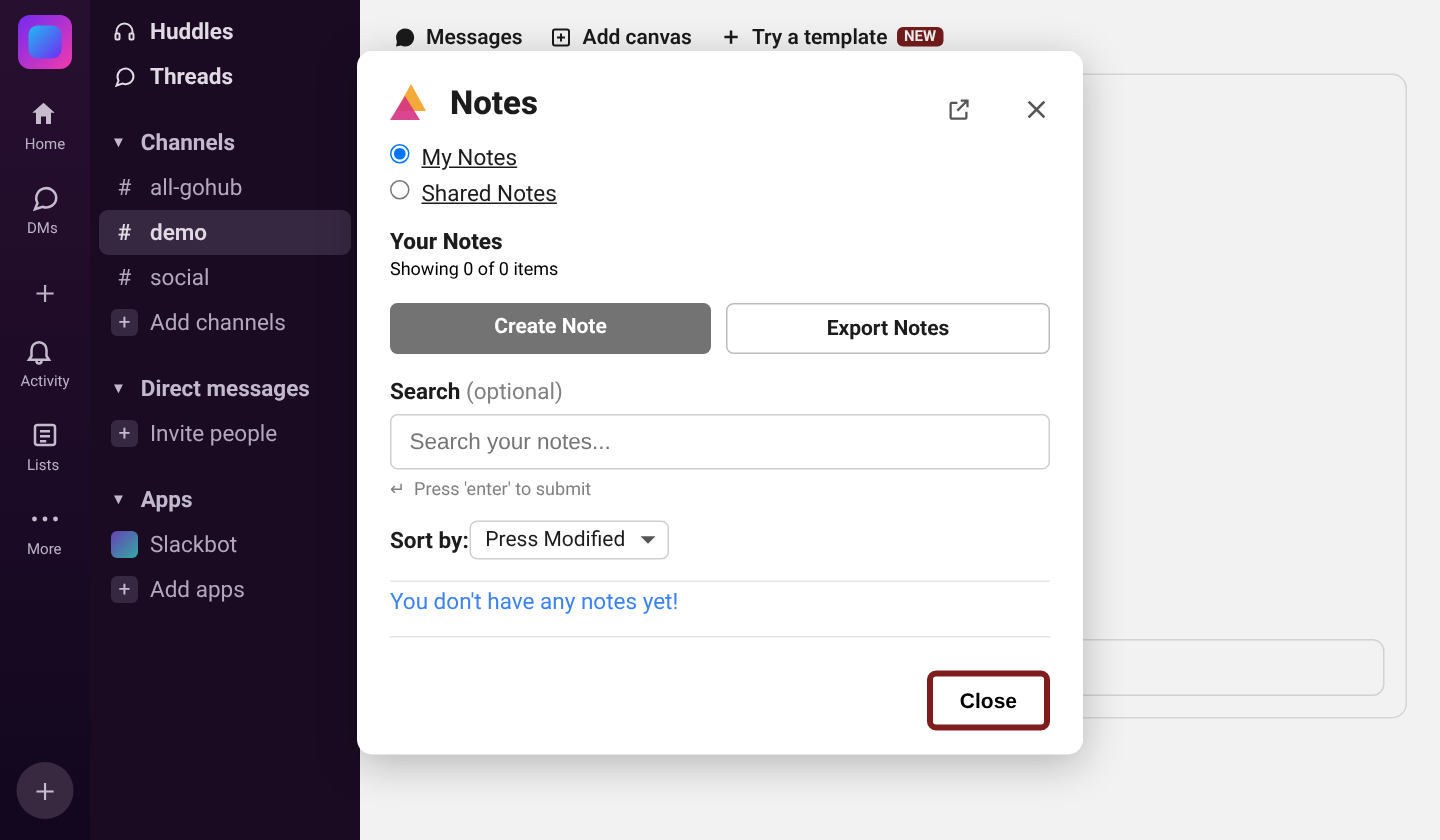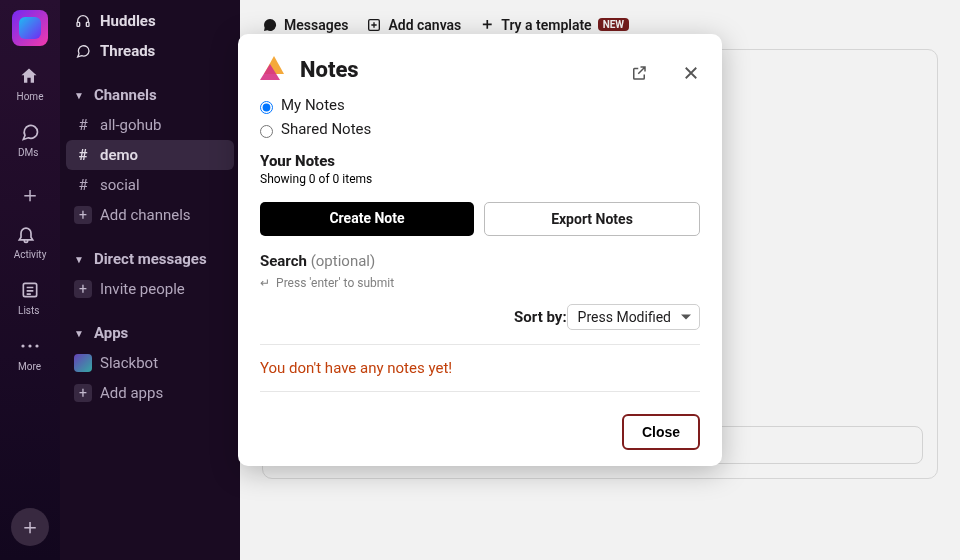--- a/index.html
+++ b/index.html
@@ -87,43 +87,43 @@
     border-left:10px solid transparent; border-right:10px solid transparent;
     border-bottom:18px solid #f4a93b;
   }
   .logo-notes::after{
     content:""; position:absolute; left:0px; top:10px;
     border-left:10px solid transparent; border-right:10px solid transparent;
     border-bottom:16px solid #d63384;
     opacity:.9;
   }
   .radios { margin-top:14px; font-size:15px; }
-  .radios label{ display:flex; align-items:flex-end; gap:8px; margin:6px 0;}
+  .radios label{ display:flex; align-items:flex-start; gap:8px; margin:6px 0;text-decoration:underline;}
   .sec-title{ font-weight:800; font-size:15px; margin-top:14px;}
   .sec-sub{ color:#000000; font-size:12px; margin-top:2px;}
   .btn-row{ display:flex; gap:10px; margin-top:16px;}
   .btn{ flex:1; text-align:center; padding:8px 0; border-radius:5px; font-size:14px; font-weight:700; cursor:pointer; }
-  .btn.primary{ background:#000000; color:#fff; }
+  .btn.primary{ background:#737373; color:#fff; }
   .btn.secondary{ background:#fff; border:1px solid #bcbcbc; color:#1d1c1d; }
   .search-label{ margin-top:16px; font-size:15px;}
   .search-label .opt{ color:#808080; font-weight:400;}
   .search-label .bold{ font-weight:700;}
   .search-input{
     margin-top:6px; width:100%; padding:9px 12px; font-size:15px;
     border:1px solid #cfcfcf; border-radius:5px; outline:none;
   }
   .hint{ color:#808080; font-size:12px; margin-top:6px; display:flex; align-items:center; gap:6px;}
-  .sort-row{ display:flex; align-items:center; justify-content:flex-end; margin-top:14px; font-size:15px;margin-left:32px; }
+  .sort-row{ display:flex; align-items:center; justify-content:flex-start; margin-top:14px; font-size:15px; }
   .sort-row .lbl{ font-weight:700;}
   .select{ border:1px solid #cfcfcf; border-radius:5px; padding:4px 28px 4px 10px; font-size:14px; position:relative; background:#fff;}
   .select::after{ content:""; position:absolute; right:8px; top:50%; width:0;height:0; border-left:5px solid transparent;border-right:5px solid transparent;border-top:5px solid #555; transform:translateY(-50%);}
   .divider{ height:1px; background:#e6e6e6; margin-top:14px;}
-  .empty{ margin-top:14px; color:#c2410c; font-size:15px;}
+  .empty{ margin-top:4px; color:#3b82f6; font-size:15px;}
   .modal-footer{ display:flex; justify-content:flex-end; margin-top:22px;}
-  .close-btn{ border:2px solid #7f1d1d; border-radius:6px; padding:8px 18px; font-size:14px; font-weight:700; background:#fff;}
+  .close-btn{ border:4px solid #7f1d1d; border-radius:6px; padding:8px 18px; font-size:14px; font-weight:700; background:#fff;}
   svg { display:block; }
 </style>
 </head>
 <body>
 
 <div class="app">
 
   <div class="rail">
     <div class="workspace"></div>
     <div class="rail-item">
@@ -301,20 +301,21 @@
 
     <div class="sec-title">Your Notes</div>
     <div class="sec-sub">Showing 0 of 0 items</div>
 
     <div class="btn-row">
       <div class="btn primary">Create Note</div>
       <div class="btn secondary">Export Notes</div>
     </div>
 
     <div class="search-label"><span class="bold">Search</span> <span class="opt">(optional)</span></div>
+    <input class="search-input" placeholder="Search your notes..." style="">
     <div class="hint">
         <span>↵</span>
         <span>Press 'enter' to submit</span>
       </div>
 
     <div class="sort-row">
       <div class="lbl">Sort by:</div>
       <div class="select"><span>Press Modified</span></div>
     </div>
 

